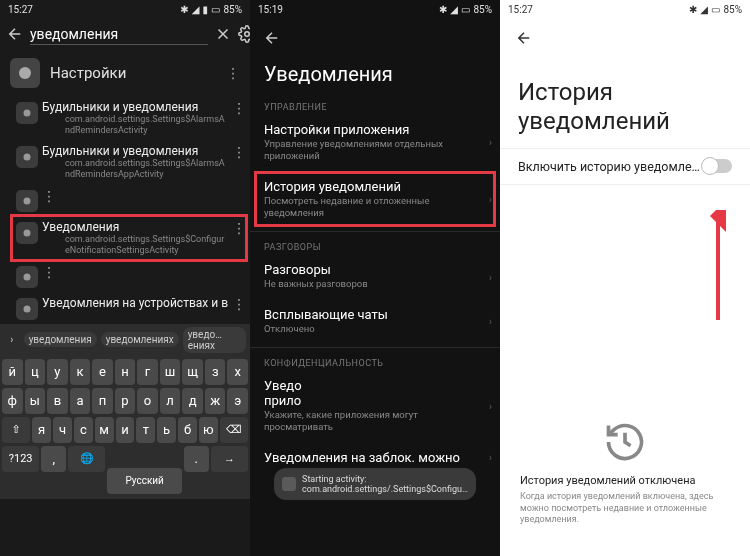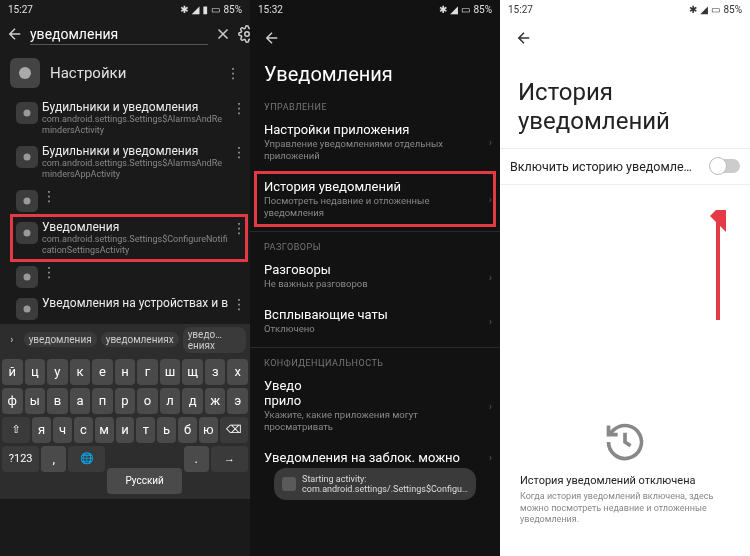--- a/index.html
+++ b/index.html
@@ -26,21 +26,21 @@
   .cat-title { font-size: 15px; flex: 1; }
   .dots { color: #aaa; font-size: 14px; }
 
   
   .results { padding-left: 6px; }
   .res-item { display: flex; align-items: flex-start; padding: 4px 6px 4px 10px; gap: 4px; position: relative; }
   .res-item .ico { width: 22px; height: 22px; background: #3c3c3c; border-radius: 5px; flex-shrink: 0; display: flex; align-items: center; justify-content: center; margin-top: 2px; }
   .res-item .ico svg { width: 12px; height: 12px; fill: #999; }
   .res-item .txt { flex: 1; min-width: 0; }
   .res-item .t1 { font-size: 12px; color: #eee; line-height: 1.2; }
-  .res-item .t2 { font-size: 9px; color: #888; line-height: 1.2; word-break: break-all; }
+  .res-item .t2 { font-size: 9px; color: #888; line-height: 1.2; word-break: break-all; margin-left: 23px; }
   .res-item .dots { width: 12px; text-align: center; }
   .highlight-1 { position: absolute; border: 3px solid #e53946; left: 4px; right: 2px; top: -2px; bottom: -2px; pointer-events: none; }
 
   
   .kb-sugg { display: flex; align-items: center; background: #2d2d2d; padding: 3px 4px; gap: 4px; font-size: 10px; color: #ccc; }
   .kb-sugg .chip { padding: 2px 5px; background: #3a3a3a; border-radius: 8px; }
   .kb-sugg .kb-icon { width: 18px; text-align: center; }
 
   
   .keyboard { background: #2d2d2d; padding: 3px 2px 2px; }
@@ -60,21 +60,21 @@
   .p2-divider { height: 1px; background: #2a2a2a; margin: 4px 0; }
   .highlight-2 { position: absolute; border: 3px solid #e53946; left: 4px; right: 4px; top: 0; bottom: 0; pointer-events: none; }
 
   
   .toast { position: absolute; left: 50%; transform: translateX(-50%); bottom: 56px; background: #3a3a3a; color: #ddd; font-size: 9px; padding: 6px 8px; border-radius: 12px; display: flex; align-items: center; gap: 6px; max-width: 220px; }
   .toast .tico { width: 14px; height: 14px; background: #5a5a5a; border-radius: 3px; flex-shrink: 0; }
 
   
   .p3-head { padding: 8px 12px; }
   .p3-title { font-size: 24px; padding: 20px 18px 12px; line-height: 1.2; font-weight: 400; }
-  .p3-toggle-row { display: flex; align-items: center; justify-content: space-between; padding: 10px 10px; border-top: 1px solid #eee; border-bottom: 1px solid #eee; }
+  .p3-toggle-row { display: flex; align-items: center; justify-content: space-between; padding: 10px 18px; border-top: 1px solid #eee; border-bottom: 1px solid #eee; }
   .p3-toggle-row .lbl { font-size: 12.5px; color: #222; }
   .toggle { width: 30px; height: 14px; background: #ccc; border-radius: 8px; position: relative; }
   .toggle::after { content: ''; position: absolute; width: 16px; height: 16px; background: #fff; border: 1px solid #bbb; border-radius: 50%; top: -2px; left: -1px; }
 
   .arrow { position: absolute; right: 22px; top: 210px; }
   .arrow svg { width: 20px; height: 110px; }
 
   .p3-empty { position: absolute; bottom: 30px; left: 0; right: 0; text-align: left; padding: 0 20px; }
   .p3-empty-icon { width: 44px; height: 44px; margin: 0 auto 10px; }
   .p3-empty-icon svg { width: 44px; height: 44px; fill: none; stroke: #888; stroke-width: 2; }
@@ -246,21 +246,21 @@
         <div class="key wide">🌐</div>
         <div class="key space">Русский</div>
         <div class="key">.</div>
         <div class="key wide">→</div>
       </div>
     </div>
 </div>
 
 <div class="panel panel2">
   <div class="status">
-    <span>15:32</span>
+    <span>15:19</span>
     <div class="icons">
       <span>✱</span>
       <span>◢</span>
       <span>▭</span>
       <span>85%</span>
     </div>
   </div>
   <div class="p2-head">
     <div class="icon-btn">
       <svg viewBox="0 0 24 24">

